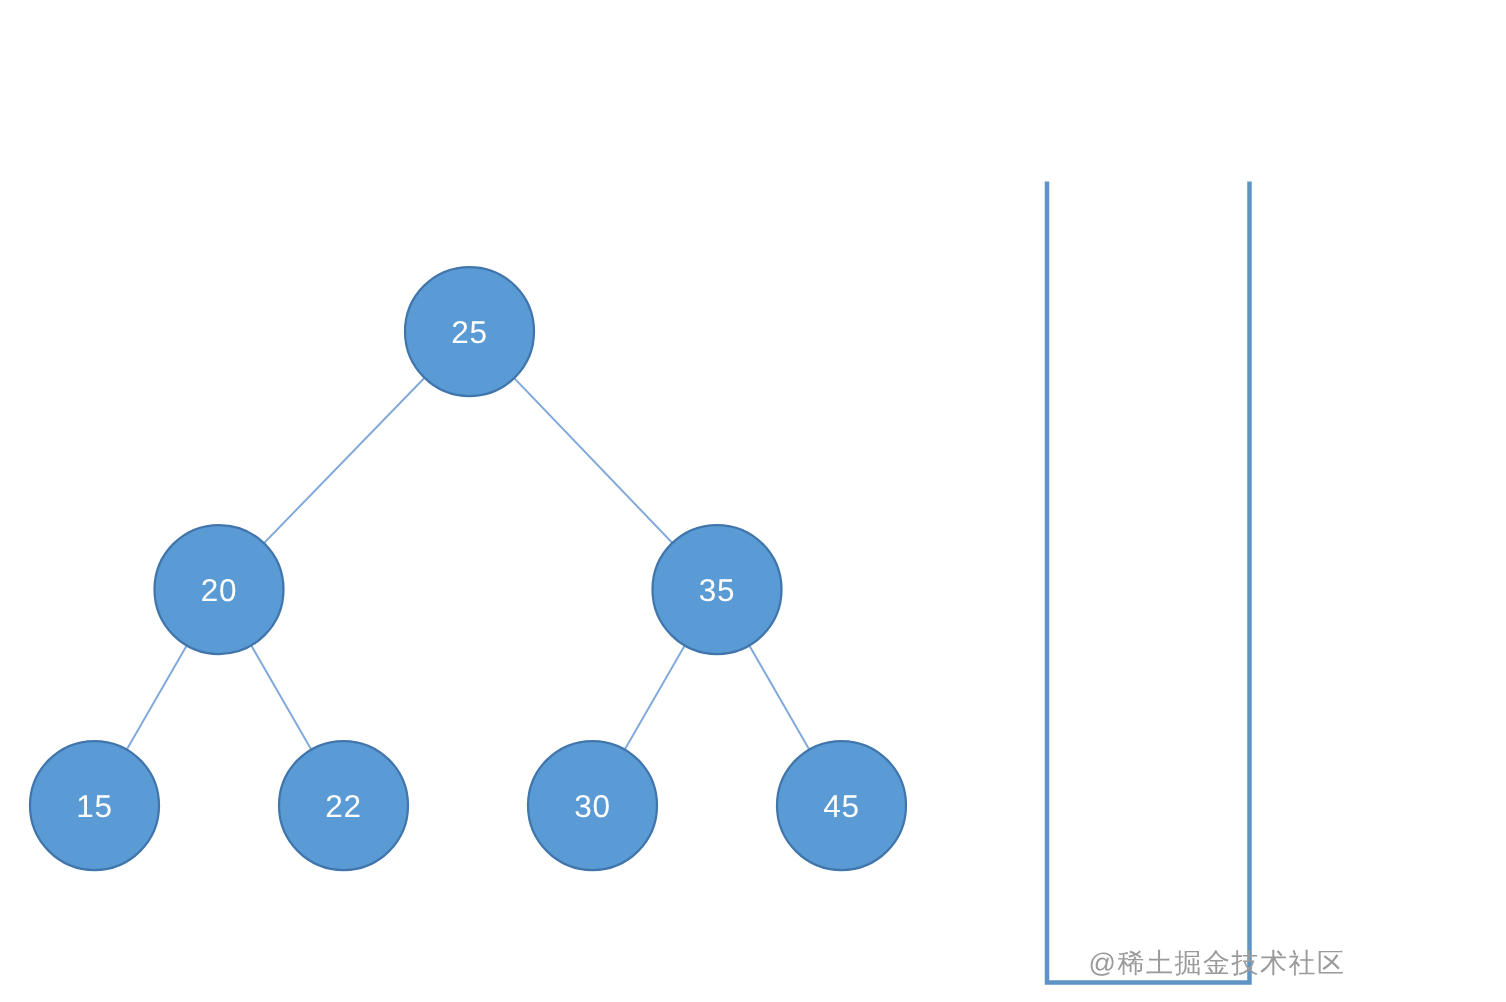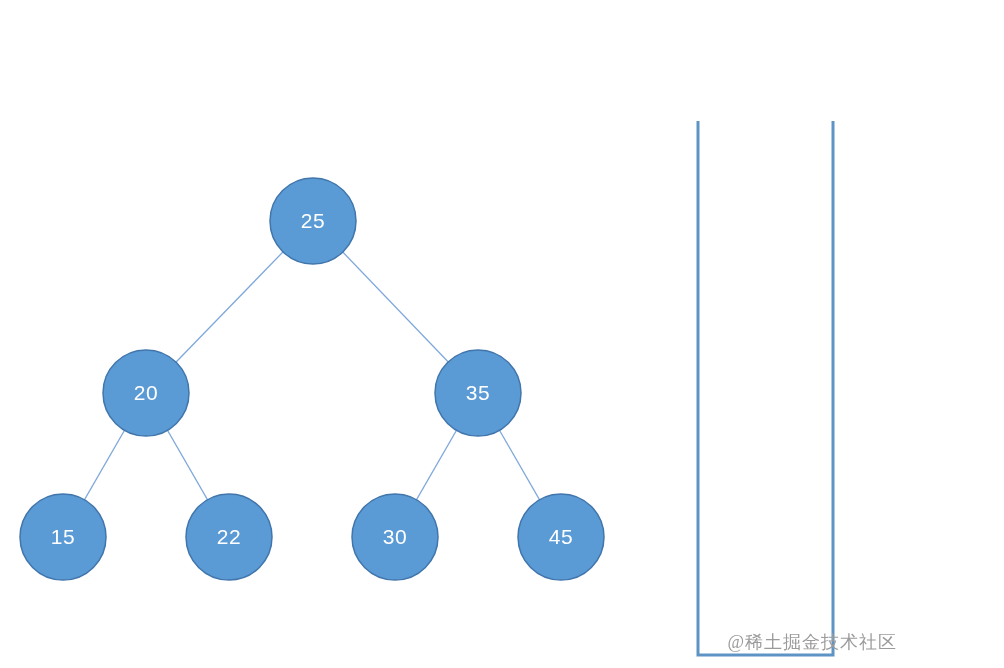--- a/index.html
+++ b/index.html
@@ -26,21 +26,21 @@
     font-size: 21px;
     letter-spacing: 0.5px;
   }
   .watermark {
     position: absolute;
     right: 7px;
     bottom: 17px;
     font-size: 18px;
     line-height: 1;
     letter-spacing: 1px;
-    font-family: Liberation Serif, serif;
+    font-family: Liberation Sans, sans-serif;
     user-select: none;
     white-space: nowrap;
   }
 </style>
 </head>
 <body>
 
 <div class="canvas">
   <svg id="diagram-svg" width="1004" height="668" viewBox="0 0 1004 668">
       <line x1="313" y1="221" x2="146" y2="393" stroke="#7FA8DB" stroke-width="1.3"></line>

